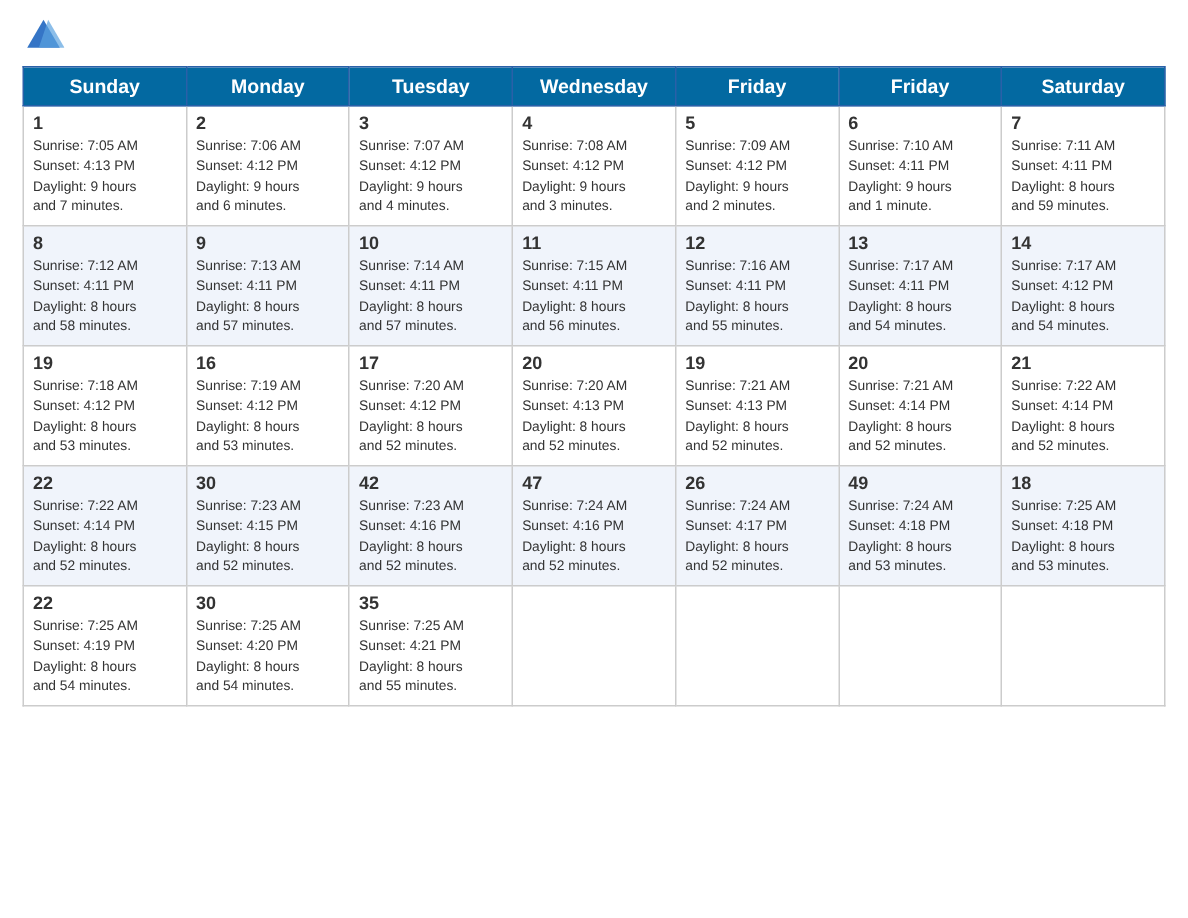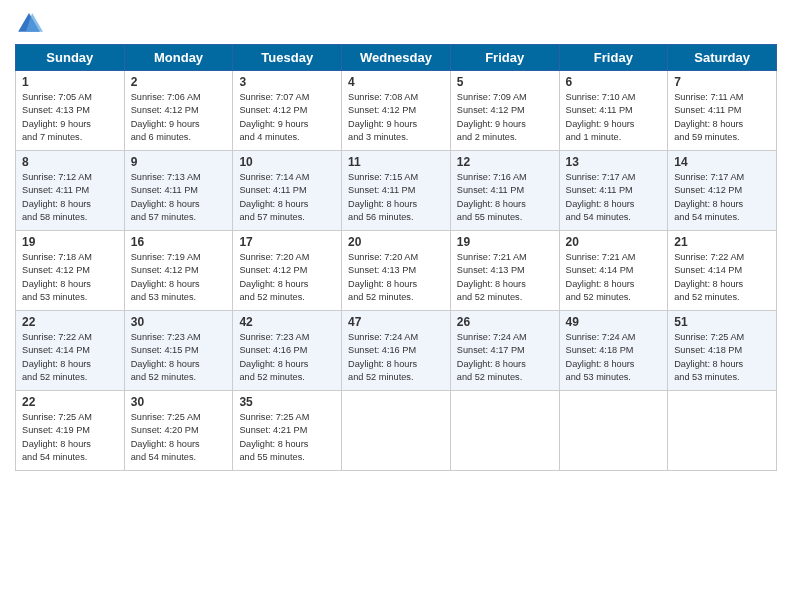--- a/index.html
+++ b/index.html
@@ -238,21 +238,21 @@
           </td>
           <td>
             <span class="day-num">26</span>
             <div class="day-info">Sunrise: 7:24 AM<br>Sunset: 4:17 PM<br>Daylight: 8 hours<br>and 52 minutes.</div>
           </td>
           <td>
             <span class="day-num">49</span>
             <div class="day-info">Sunrise: 7:24 AM<br>Sunset: 4:18 PM<br>Daylight: 8 hours<br>and 53 minutes.</div>
           </td>
           <td>
-            <span class="day-num">51</span>
+            <span class="day-num">18</span>
             <div class="day-info">Sunrise: 7:25 AM<br>Sunset: 4:18 PM<br>Daylight: 8 hours<br>and 53 minutes.</div>
           </td>
         </tr>
         <tr>
           <td>
             <span class="day-num">22</span>
             <div class="day-info">Sunrise: 7:25 AM<br>Sunset: 4:19 PM<br>Daylight: 8 hours<br>and 54 minutes.</div>
           </td>
           <td>
             <span class="day-num">30</span>

